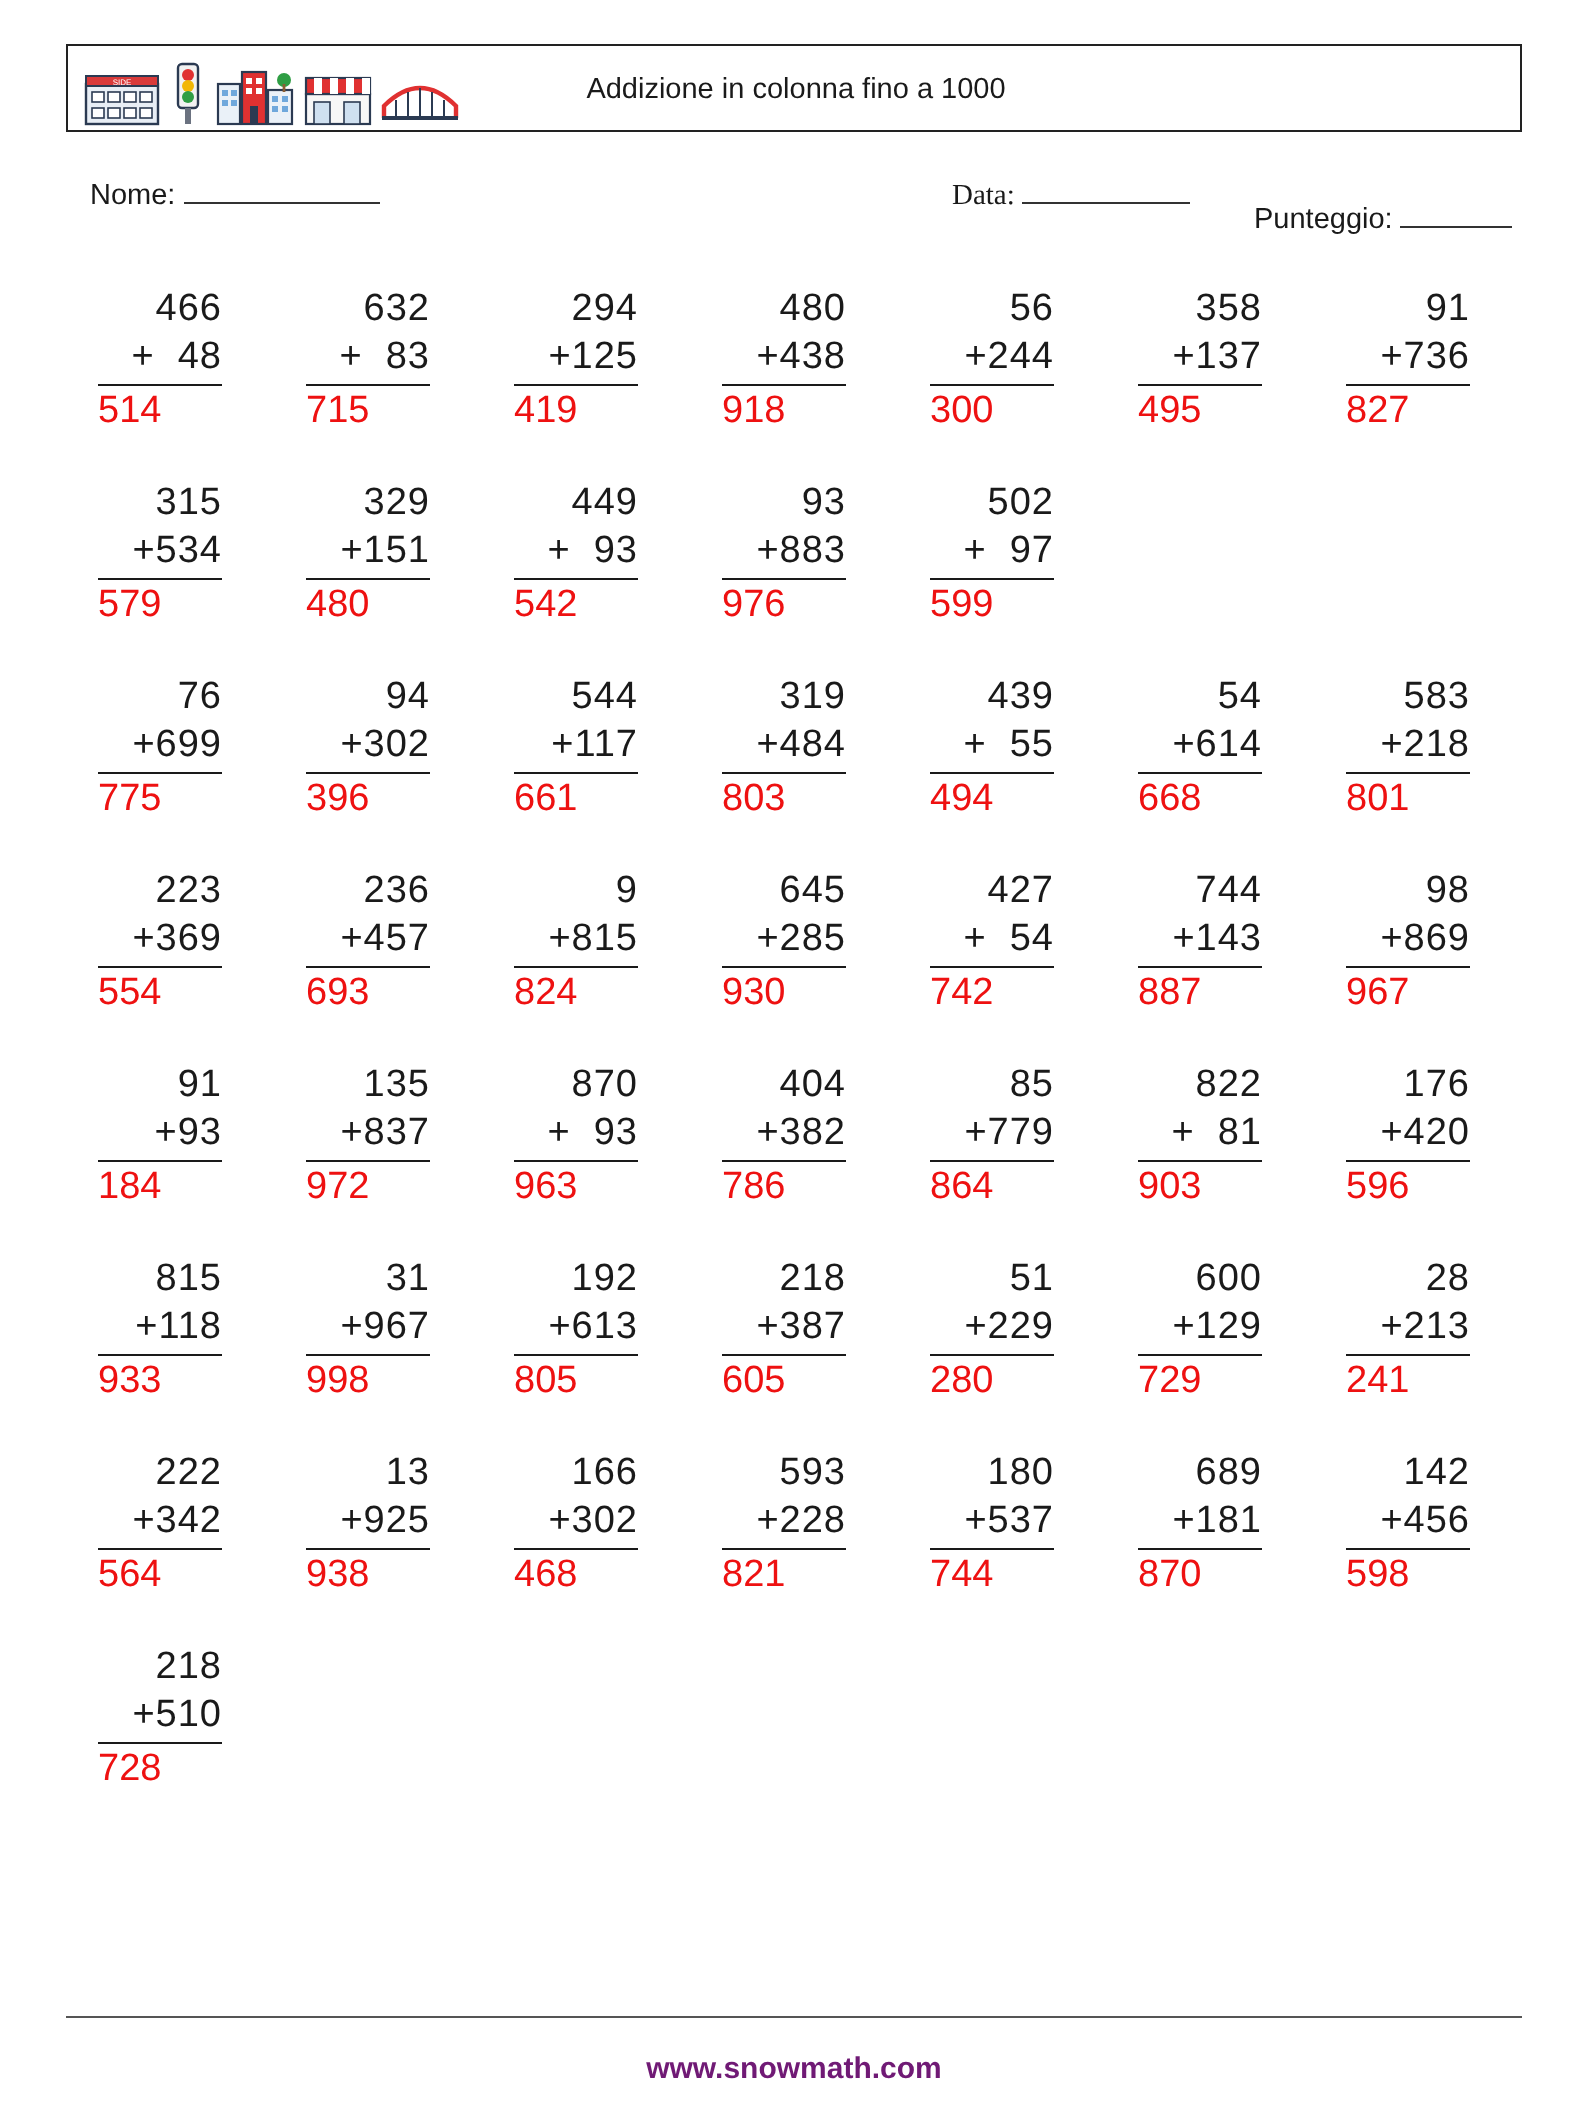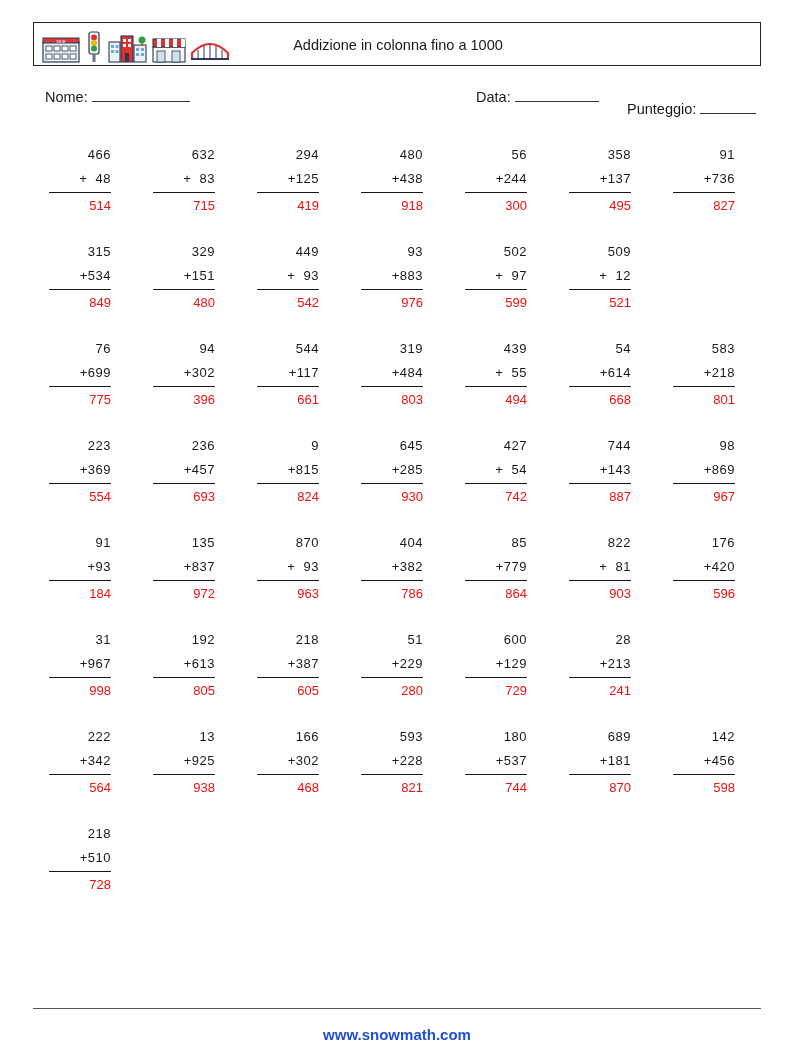--- a/index.html
+++ b/index.html
@@ -63,20 +63,21 @@
   }
   .info-nome {
     position: absolute;
     left: 12px;
     top: 0;
   }
   .info-data {
     position: absolute;
     left: 443px;
     top: 0;
+    font-family: Liberation Serif, serif;
   }
   .info-punteggio {
     position: absolute;
     left: 594px;
     top: 12px;
   }
   .rule {
     display: inline-block;
     border-bottom: 1px solid #333;
     height: 13px;
@@ -102,36 +103,36 @@
   }
   .cell {
     width: 104px;
     position: relative;
   }
   .problem {
     position: absolute;
     right: 26px;
     top: 8px;
     width: 62px;
-    font-size: 13px;
+    font-size: 19px;
     font-family: "Liberation Sans", sans-serif;
   }
   .prob-line {
     text-align: right;
     letter-spacing: 0.5px;
     line-height: 24px;
     white-space: pre;
     color: #1a1a1a;
   }
   .prob-line.addend2 {
     border-bottom: 1.4px solid #1a1a1a;
     padding-bottom: 1px;
   }
   .prob-answer {
-    text-align: right;
+    text-align: left;
     line-height: 24px;
     color: #ee1111;
     padding-top: 1px;
     white-space: pre;
   }
 
   
   .footer-rule {
     position: absolute;
     left: 33px;
@@ -140,21 +141,21 @@
     border-top: 1px solid #555;
   }
   .footer-text {
     position: absolute;
     left: 0;
     top: 1026px;
     width: 794px;
     text-align: center;
     font-size: 15px;
     font-weight: bold;
-    color: #1d4ed8;
+    color: #701a75;
   }
 
   
   .icon { display: block; }
 </style>
 </head>
 <body>
 
 <div class="page">
 
@@ -306,21 +307,21 @@
         <div class="prob-answer">827</div>
       </div>
         </div>
     </div>
 
     <div class="grid-row">
       <div class="cell">
           <div class="problem">
         <div class="prob-line addend1">315</div>
         <div class="prob-line addend2">+534</div>
-        <div class="prob-answer">849</div>
+        <div class="prob-answer">579</div>
       </div>
         </div>
       <div class="cell">
           <div class="problem">
         <div class="prob-line addend1">329</div>
         <div class="prob-line addend2">+151</div>
         <div class="prob-answer">480</div>
       </div>
         </div>
       <div class="cell">
@@ -337,27 +338,20 @@
         <div class="prob-answer">976</div>
       </div>
         </div>
       <div class="cell">
           <div class="problem">
         <div class="prob-line addend1">502</div>
         <div class="prob-line addend2">+  97</div>
         <div class="prob-answer">599</div>
       </div>
         </div>
-      <div class="cell">
-          <div class="problem">
-        <div class="prob-line addend1">509</div>
-        <div class="prob-line addend2">+  12</div>
-        <div class="prob-answer">521</div>
-      </div>
-        </div>
     </div>
 
     <div class="grid-row">
       <div class="cell">
           <div class="problem">
         <div class="prob-line addend1">76</div>
         <div class="prob-line addend2">+699</div>
         <div class="prob-answer">775</div>
       </div>
         </div>
@@ -503,20 +497,27 @@
       <div class="cell">
           <div class="problem">
         <div class="prob-line addend1">176</div>
         <div class="prob-line addend2">+420</div>
         <div class="prob-answer">596</div>
       </div>
         </div>
     </div>
 
     <div class="grid-row">
+      <div class="cell">
+          <div class="problem">
+        <div class="prob-line addend1">815</div>
+        <div class="prob-line addend2">+118</div>
+        <div class="prob-answer">933</div>
+      </div>
+        </div>
       <div class="cell">
           <div class="problem">
         <div class="prob-line addend1">31</div>
         <div class="prob-line addend2">+967</div>
         <div class="prob-answer">998</div>
       </div>
         </div>
       <div class="cell">
           <div class="problem">
         <div class="prob-line addend1">192</div>

